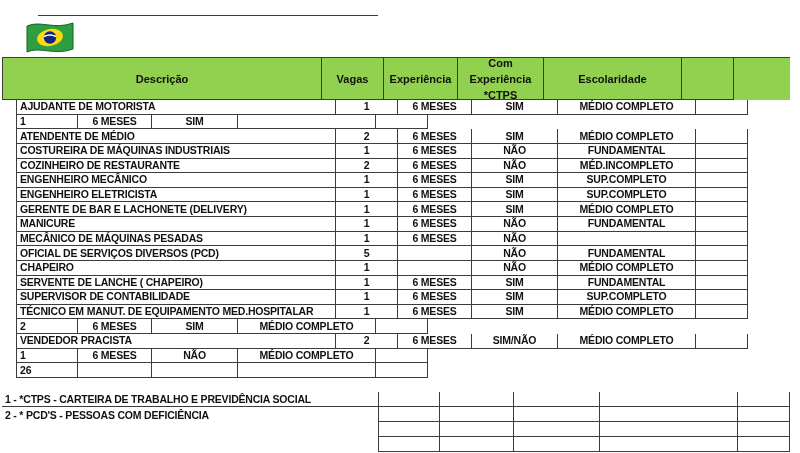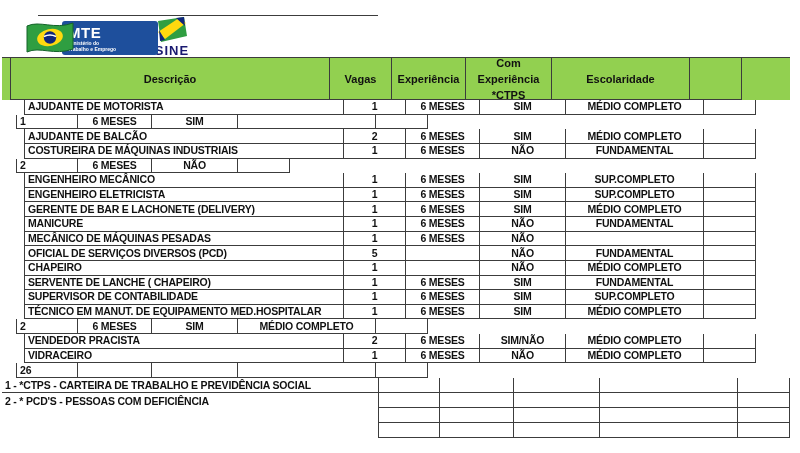--- a/index.html
+++ b/index.html
@@ -43,24 +43,24 @@
   }
   .thead .th:first-child { border-left:1px solid #3c3c3c; }
   .tbody { position:absolute; left:16px; top:100px; width:788px; }
   .tr { display:flex; height:14.63px; }
   .td {
     border-right:1px solid #3c3c3c; border-bottom:1px solid #3c3c3c;
     font-weight:bold; font-size:10.5px; line-height:13px; letter-spacing:-0.2px;
     white-space:nowrap; overflow:hidden; display:flex; align-items:center; justify-content:center;
   }
   .tr .td:first-child { border-left:1px solid #3c3c3c; justify-content:flex-start; padding-left:3px; }
-  .c0 { width:320px;margin-left:8px; } .c1 { width:62px; } .c2 { width:74px; }
+  .c0 { width:320px; } .c1 { width:62px; } .c2 { width:74px; }
   .c3 { width:86px; } .c4 { width:138px;text-align:right; } .c5 { width:52px; }
   
-  .tfoot { position:absolute; left:2px; top:378px; width:788px; }
+  .tfoot { position:absolute; left:2px; top:392px; width:788px; }
   .foot-tr { display:flex; height:15px; }
   .foot-left {
     width:376px; border:none; font-weight:bold; font-size:10.5px; line-height:14px;
     letter-spacing:-0.2px; white-space:nowrap; padding-left:3px; display:flex; align-items:center;
   }
   .foot-left.ruled { border-bottom:1px solid #3c3c3c; }
   .foot-td { border-right:1px solid #3c3c3c; border-bottom:1px solid #3c3c3c; }
   .foot-tr .foot-td.first { border-left:1px solid #3c3c3c; }
 </style>
 </head>
@@ -70,35 +70,20 @@
 
   <div class="top-band">
     <div class="logos-area">
       <div class="mte-logo">
         <svg class="mte-flag" width="52" height="38" viewBox="0 0 52 38">
           <path d="M3,7 C16,1 30,11 49,4 L49,30 C30,37 16,27 3,33 Z" fill="#2f9e41" stroke="#14632a" stroke-width="1"></path>
           <ellipse cx="26" cy="18.5" rx="13" ry="8.5" fill="#ffd90f" transform="rotate(-12 26 18.5)"></ellipse>
           <circle cx="26" cy="18.5" r="6.2" fill="#10267c"></circle>
           <path d="M20,17.5 Q26,14.5 32,17.5" stroke="#ffffff" stroke-width="1.4" fill="none"></path>
         </svg>
-        <div class="mte-box">
-          <div class="mte-text">MTE</div>
-          <div class="mte-sub">Ministério do</div>
-          <div class="mte-sub">Trabalho e Emprego</div>
-        </div>
-      </div>
-      <div class="sine-logo">
-        <svg width="34" height="25" viewBox="0 0 34 25">
-          <polygon points="3,4 29,0 32,19 6,25" fill="#2f9e41"></polygon>
-          <polygon points="3,15 24,1 31,6 10,22" fill="#ffd90f"></polygon>
-          <polygon points="21,1 29,0 30,9" fill="#10267c"></polygon>
-          <polygon points="4,13 10,23 5,24" fill="#10267c"></polygon>
-        </svg>
-        <div class="sine-text">SINE</div>
-        <div class="sine-strip"></div>
       </div>
     </div>
   </div>
 
   <div class="thead">
     <div class="th c0">Descrição</div>
     <div class="th c1">Vagas</div>
     <div class="th c2">Experiência</div>
     <div class="th c3">Com
 Experiência
@@ -119,41 +104,43 @@
 
     <div class="tr">
       <div class="td c1">1</div>
       <div class="td c2">6 MESES</div>
       <div class="td c3">SIM</div>
       <div class="td c4"></div>
       <div class="td c5"></div>
     </div>
 
     <div class="tr">
-      <div class="td c0">AJUDANTE DE BALCÃO</div>
+      <div class="td c0">ATENDENTE DE MÉDIO</div>
       <div class="td c1">2</div>
       <div class="td c2">6 MESES</div>
       <div class="td c3">SIM</div>
       <div class="td c4">MÉDIO COMPLETO</div>
       <div class="td c5"></div>
     </div>
 
     <div class="tr">
       <div class="td c0">COSTUREIRA DE MÁQUINAS INDUSTRIAIS</div>
       <div class="td c1">1</div>
       <div class="td c2">6 MESES</div>
       <div class="td c3">NÃO</div>
       <div class="td c4">FUNDAMENTAL</div>
       <div class="td c5"></div>
     </div>
 
     <div class="tr">
+      <div class="td c0">COZINHEIRO DE RESTAURANTE</div>
       <div class="td c1">2</div>
       <div class="td c2">6 MESES</div>
       <div class="td c3">NÃO</div>
+      <div class="td c4">MÉD.INCOMPLETO</div>
       <div class="td c5"></div>
     </div>
 
     <div class="tr">
       <div class="td c0">ENGENHEIRO MECÂNICO</div>
       <div class="td c1">1</div>
       <div class="td c2">6 MESES</div>
       <div class="td c3">SIM</div>
       <div class="td c4">SUP.COMPLETO</div>
       <div class="td c5"></div>
@@ -251,21 +238,20 @@
     <div class="tr">
       <div class="td c0">VENDEDOR PRACISTA</div>
       <div class="td c1">2</div>
       <div class="td c2">6 MESES</div>
       <div class="td c3">SIM/NÃO</div>
       <div class="td c4">MÉDIO COMPLETO</div>
       <div class="td c5"></div>
     </div>
 
     <div class="tr">
-      <div class="td c0">VIDRACEIRO</div>
       <div class="td c1">1</div>
       <div class="td c2">6 MESES</div>
       <div class="td c3">NÃO</div>
       <div class="td c4">MÉDIO COMPLETO</div>
       <div class="td c5"></div>
     </div>
 
     <div class="tr">
       <div class="td c1">26</div>
       <div class="td c2"></div>

